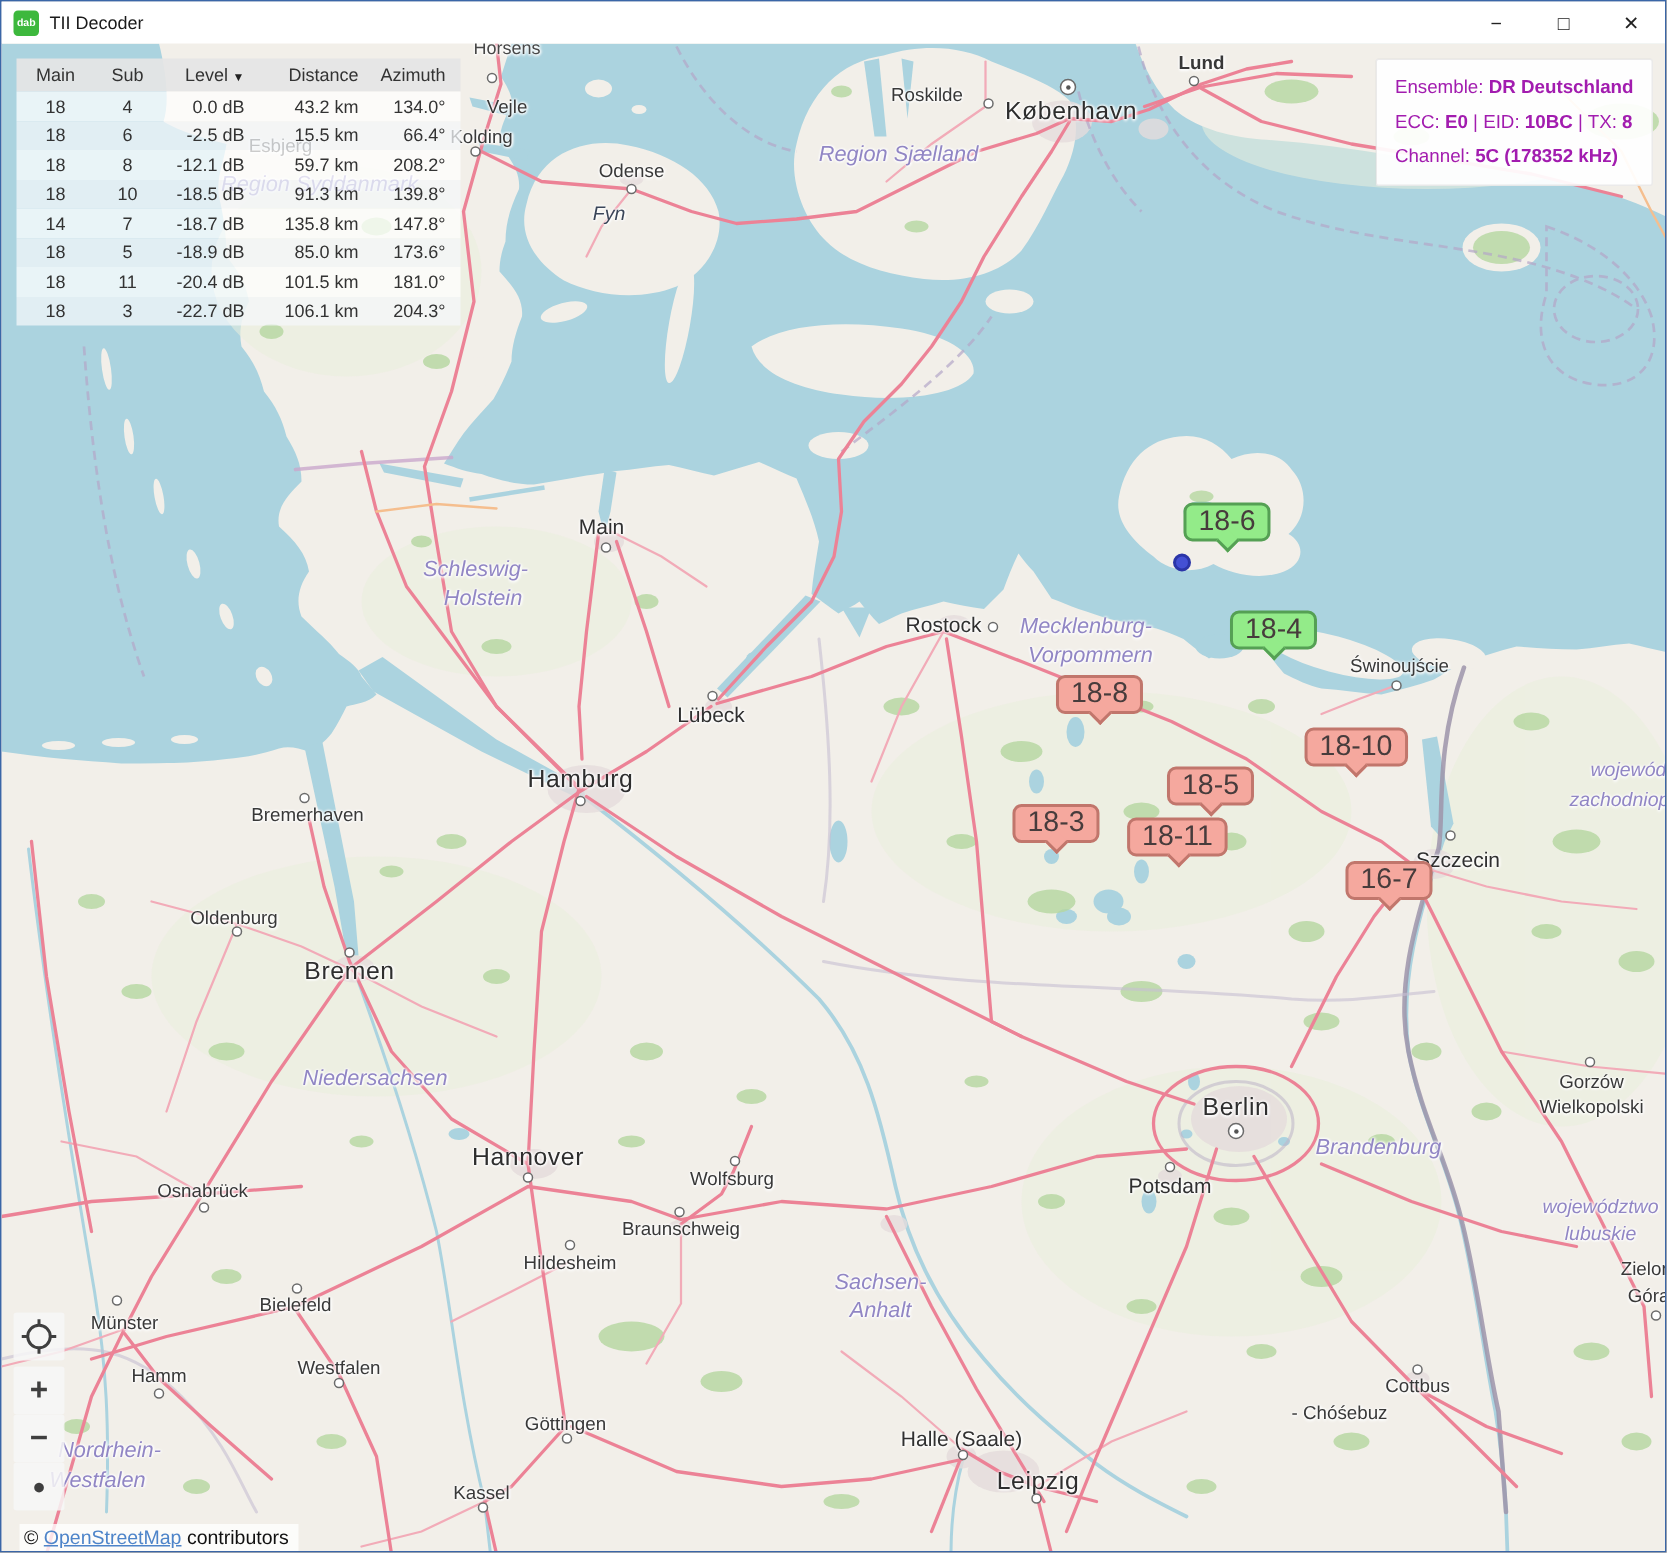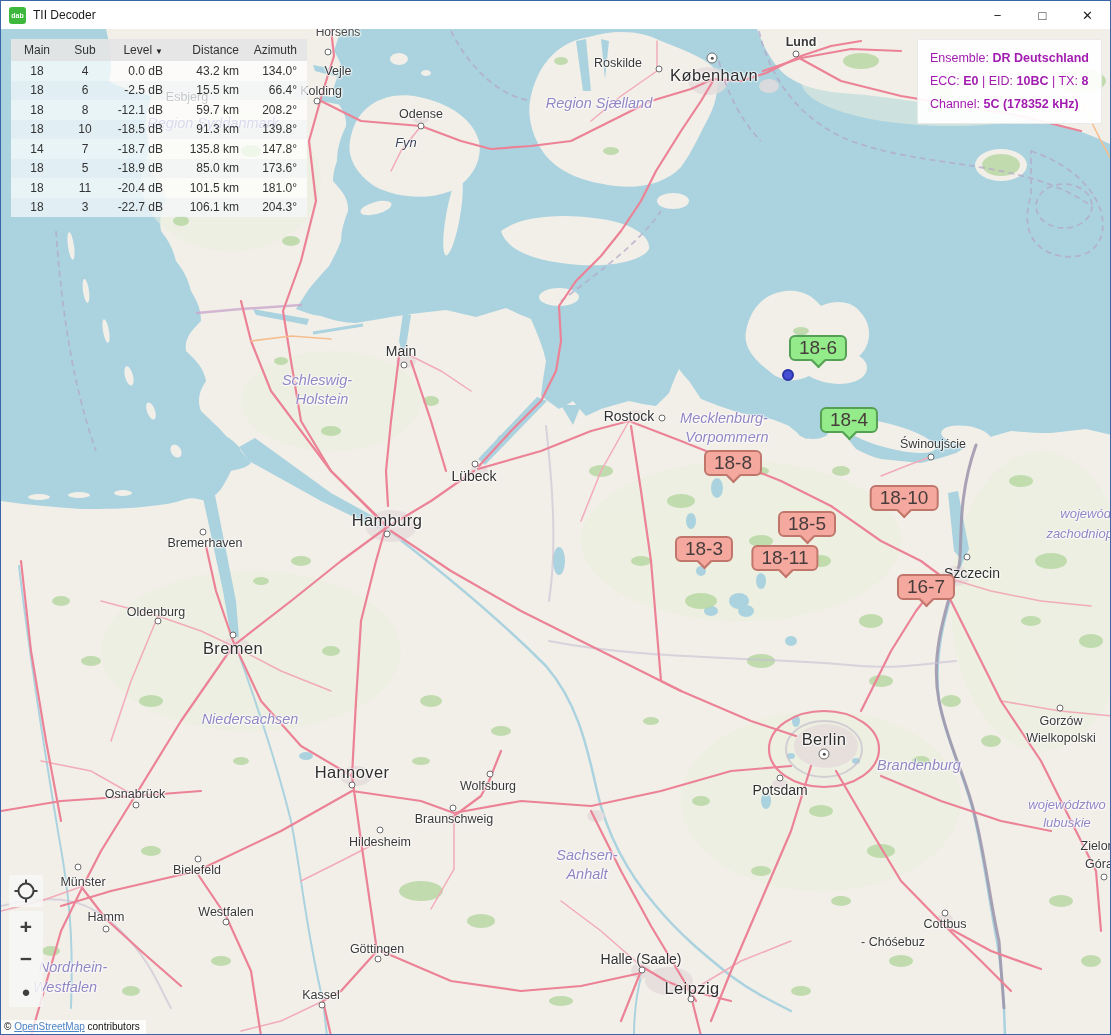--- a/index.html
+++ b/index.html
@@ -51,22 +51,22 @@
   
   #info-panel{position:absolute;top:38px;right:8px;z-index:10;background:rgba(255,255,255,0.93);
       border:1px solid rgba(0,0,0,0.08);border-radius:2px;padding:7px 12px;font-size:12.5px;
       color:#a21caf;line-height:23px;}
   #info-panel b{font-weight:bold;}
   
   .mapbtn{position:absolute;left:8px;width:34px;height:32px;background:rgba(247,247,247,0.85);
       border-radius:2px;z-index:12;display:flex;align-items:center;justify-content:center;
       color:#3F3F3F;font-size:21px;font-weight:bold;cursor:pointer;}
   
-  #attribution{position:absolute;left:0;bottom:0;z-index:12;background:rgba(255,255,255,0.78);
-      padding:1px 6px 2px 3px;font-size:10px;color:#111;}
+  #attribution{position:absolute;left:12px;bottom:0;z-index:12;background:rgba(255,255,255,0.78);
+      padding:1px 6px 2px 3px;font-size:13px;color:#111;}
   #attribution a{text-decoration:underline;cursor:pointer;}
 </style>
 </head>
 <body>
 
 <div id="win">
 
   <svg id="basemap" width="1111" height="1007" viewBox="0 0 1111 1007">
     <rect x="0" y="0" width="1111" height="1007" fill="#F2EFE9"></rect>
 

